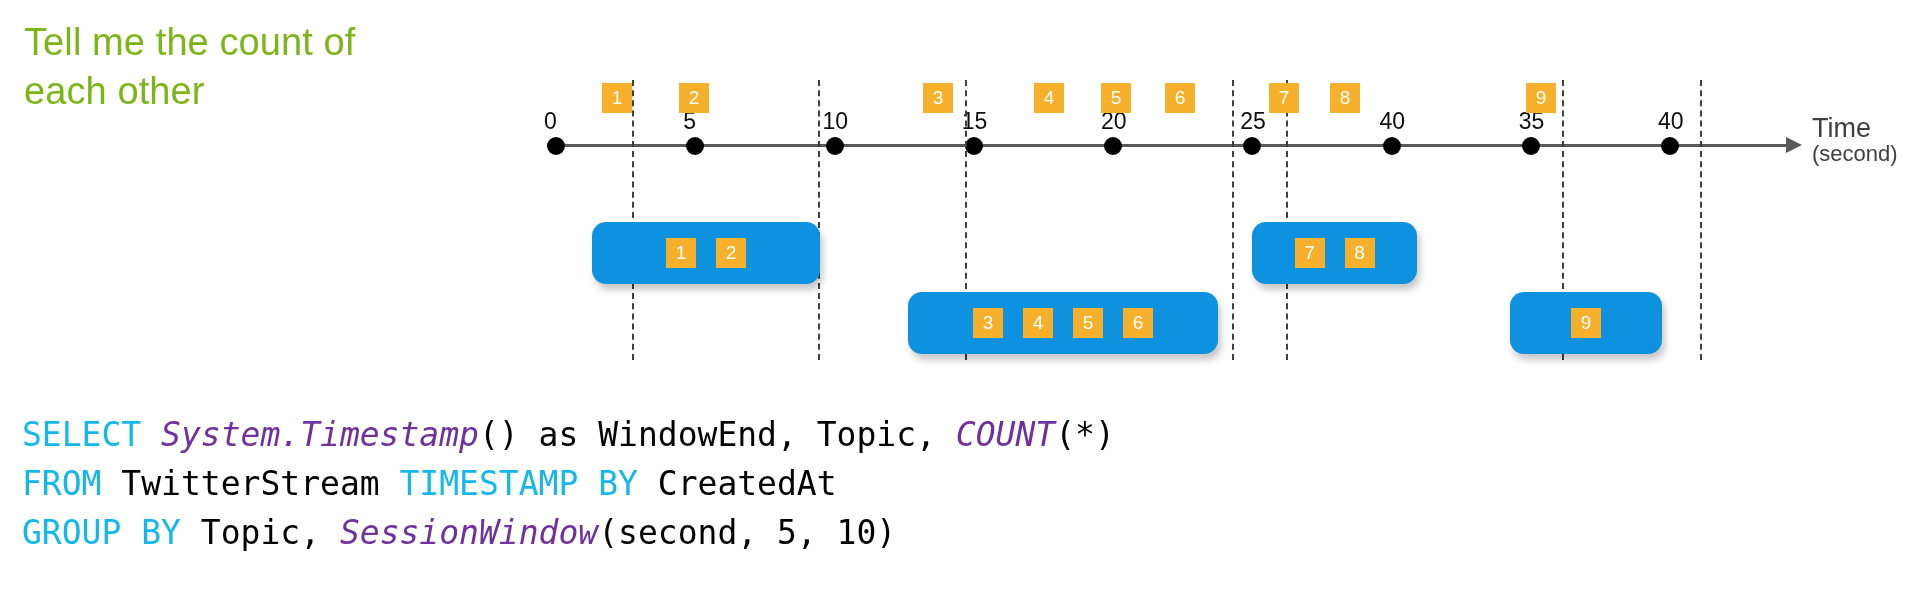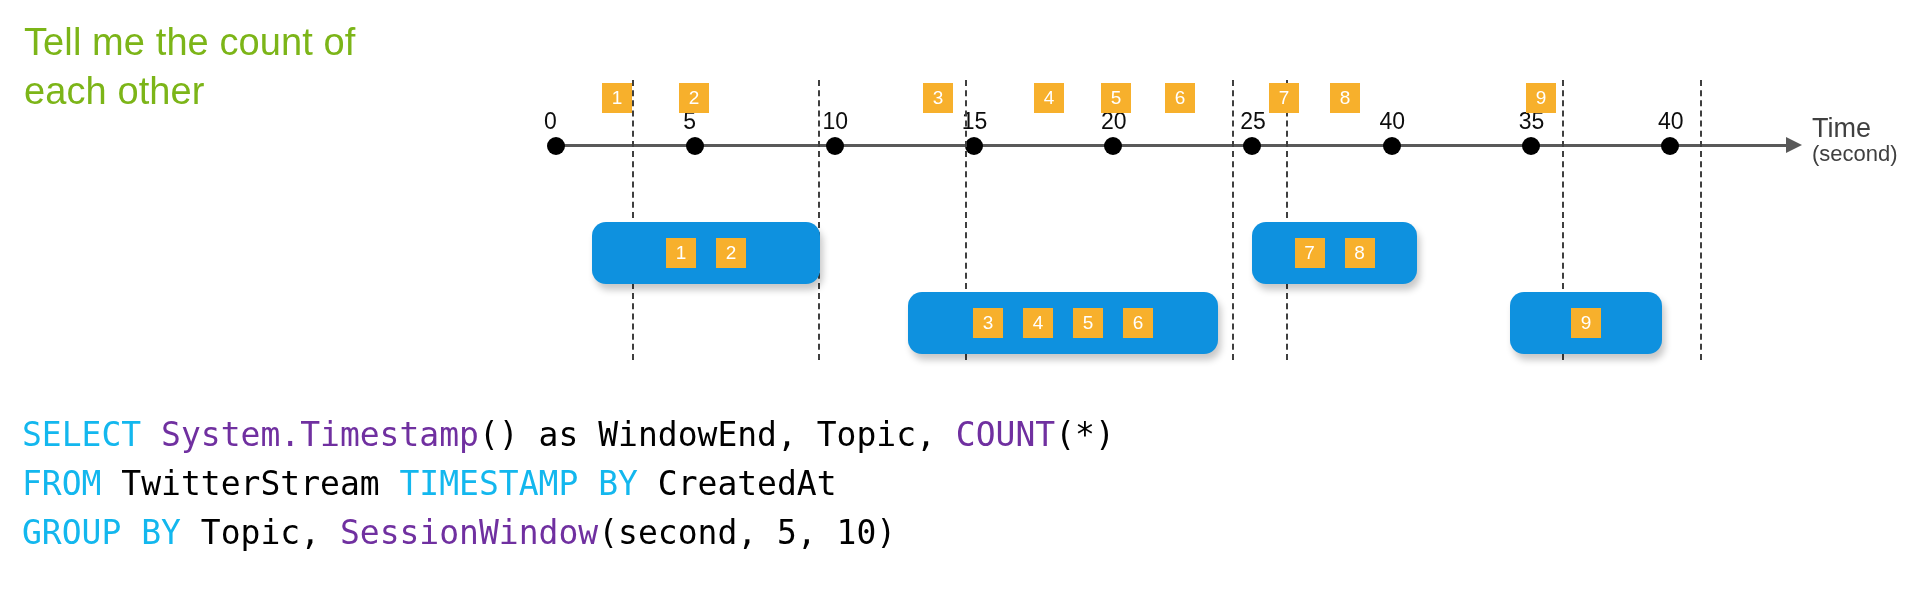--- a/index.html
+++ b/index.html
@@ -54,21 +54,21 @@
   
   #timecap{position:absolute;left:1812px;top:114px;color:#404040;
            font-size:27px;line-height:1.05;
            font-family:"Liberation Sans",sans-serif;white-space:nowrap;}
   #timecap .sub{font-size:22px;text-align:right;}
 
   
   #sql{position:absolute;left:22px;top:410px;
        font-family:"DejaVu Sans Mono","Liberation Mono",monospace;
        font-size:33px;line-height:49px;color:#000000;white-space:pre;}
-  .kw{color:#13B7EE;} .fn{color:#7030A0;} .id{color:#000000;}
+  .kw{color:#13B7EE;} .fn{color:#7030A0;font-style:italic;} .id{color:#000000;}
 </style>
 </head>
 <body>
 
 <div id="prompt">
     <div>Tell me the count of</div>
     <div>each other</div>
   </div>
 
 <div id="diagram">

